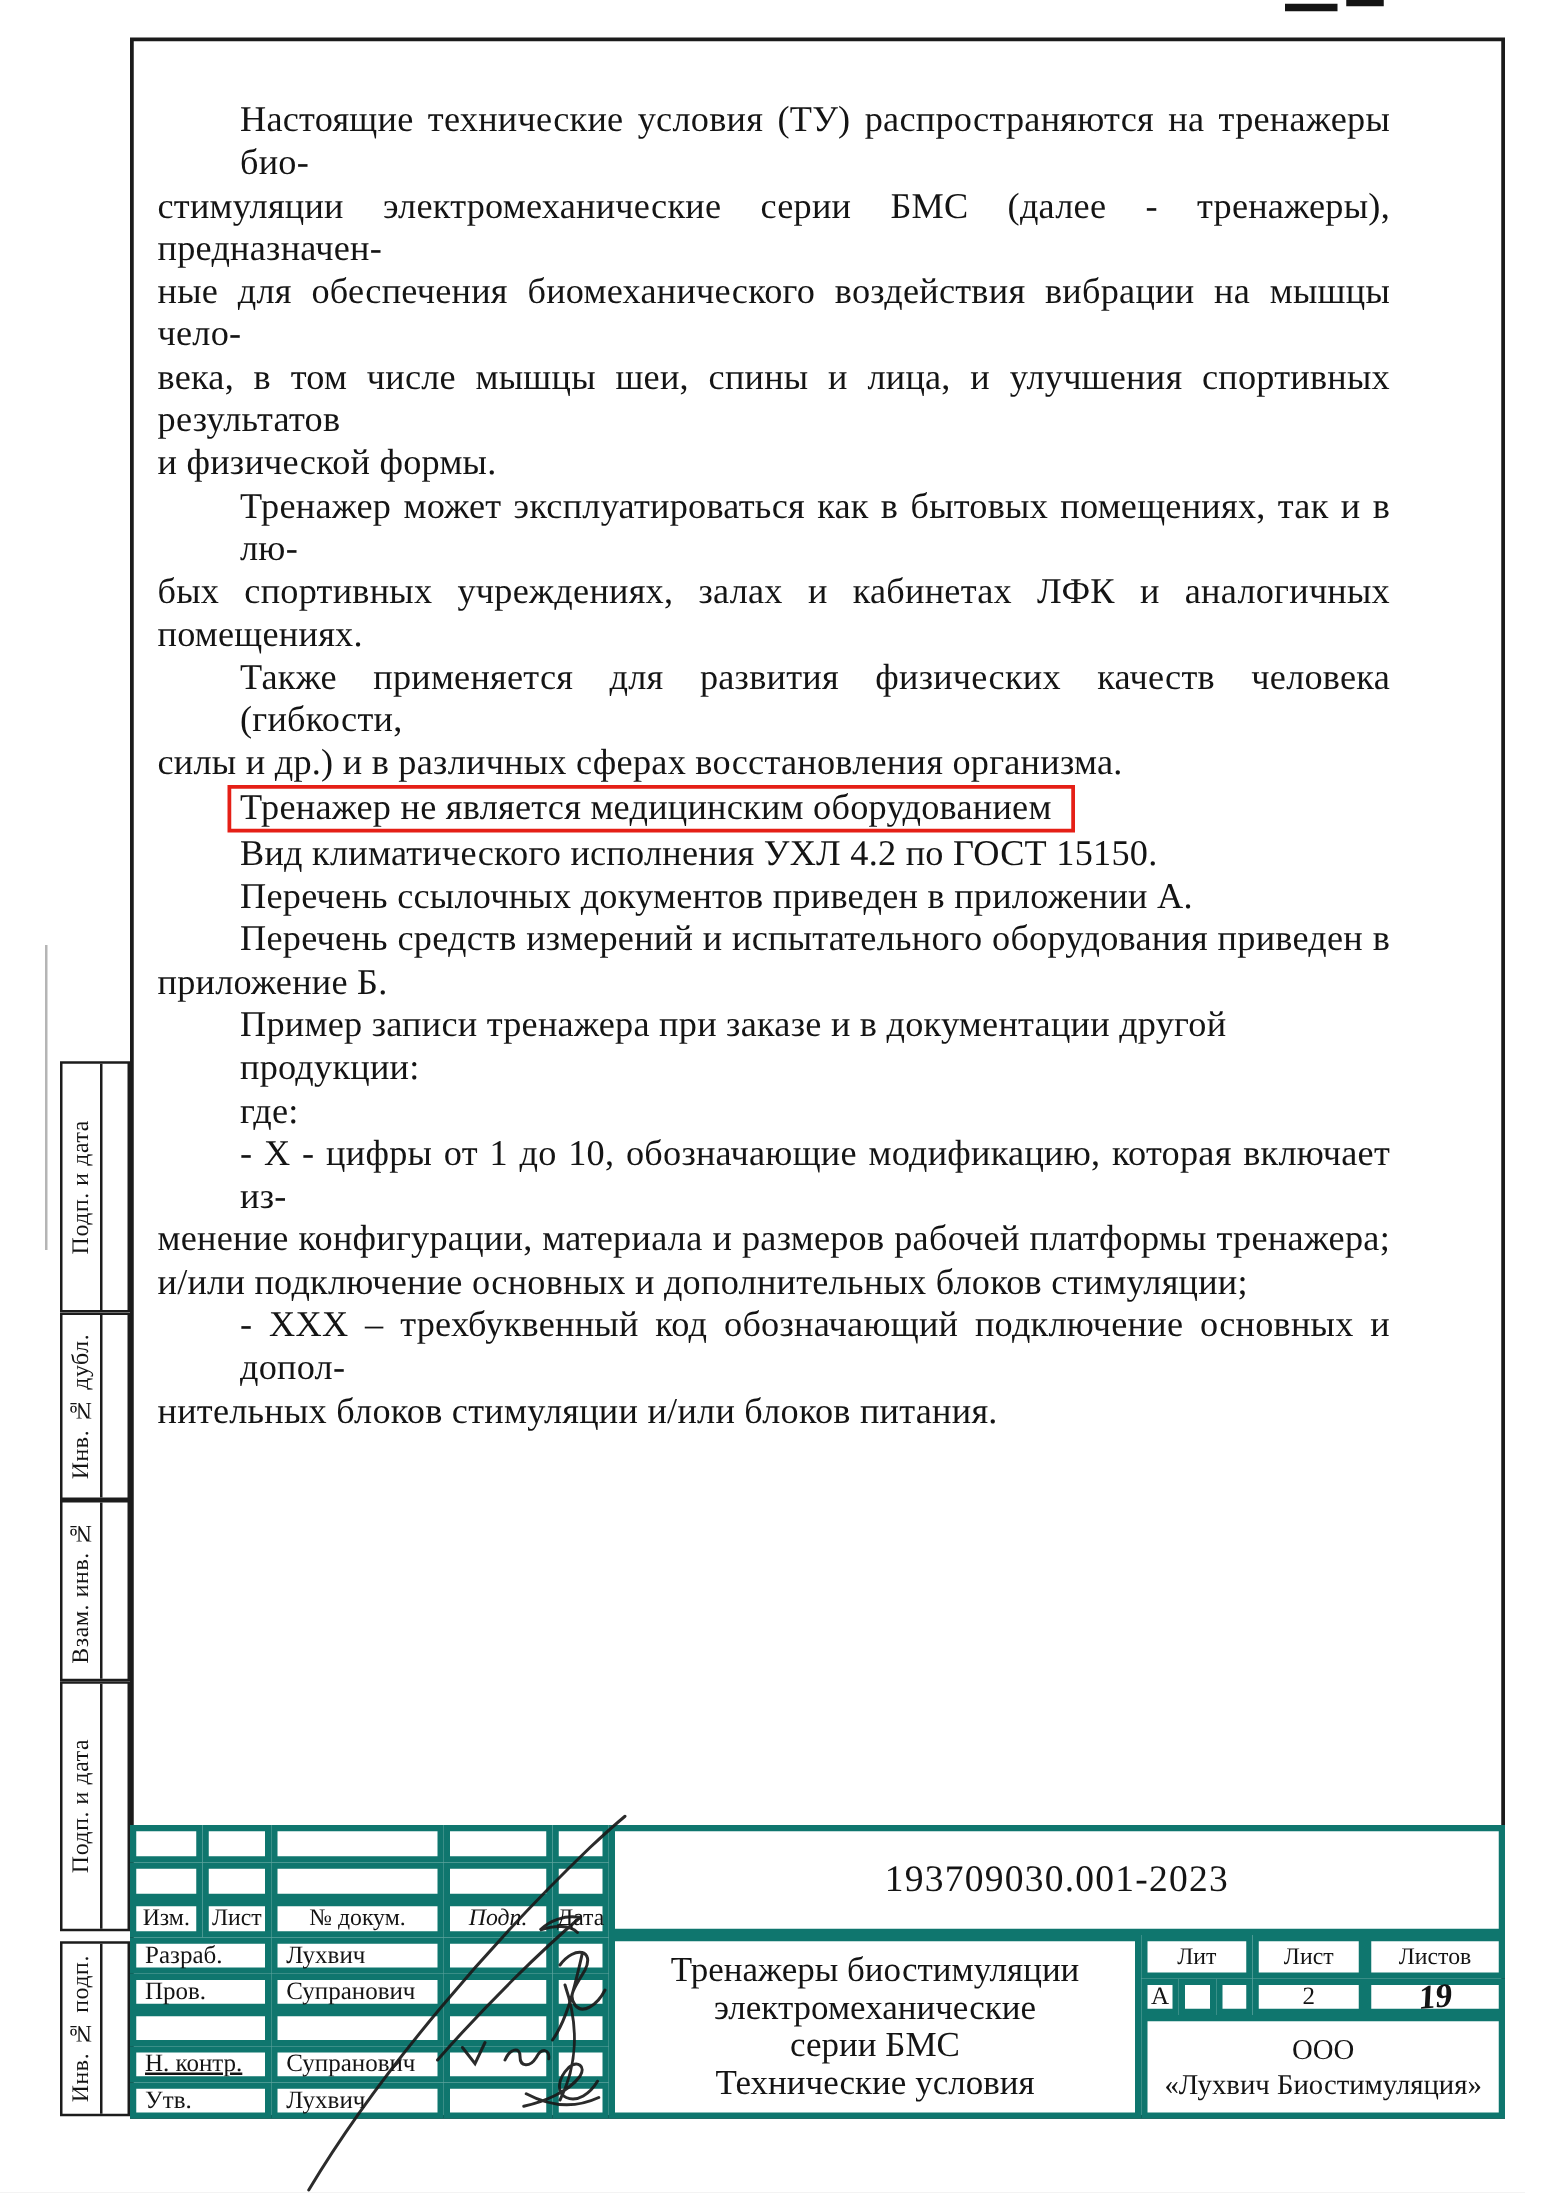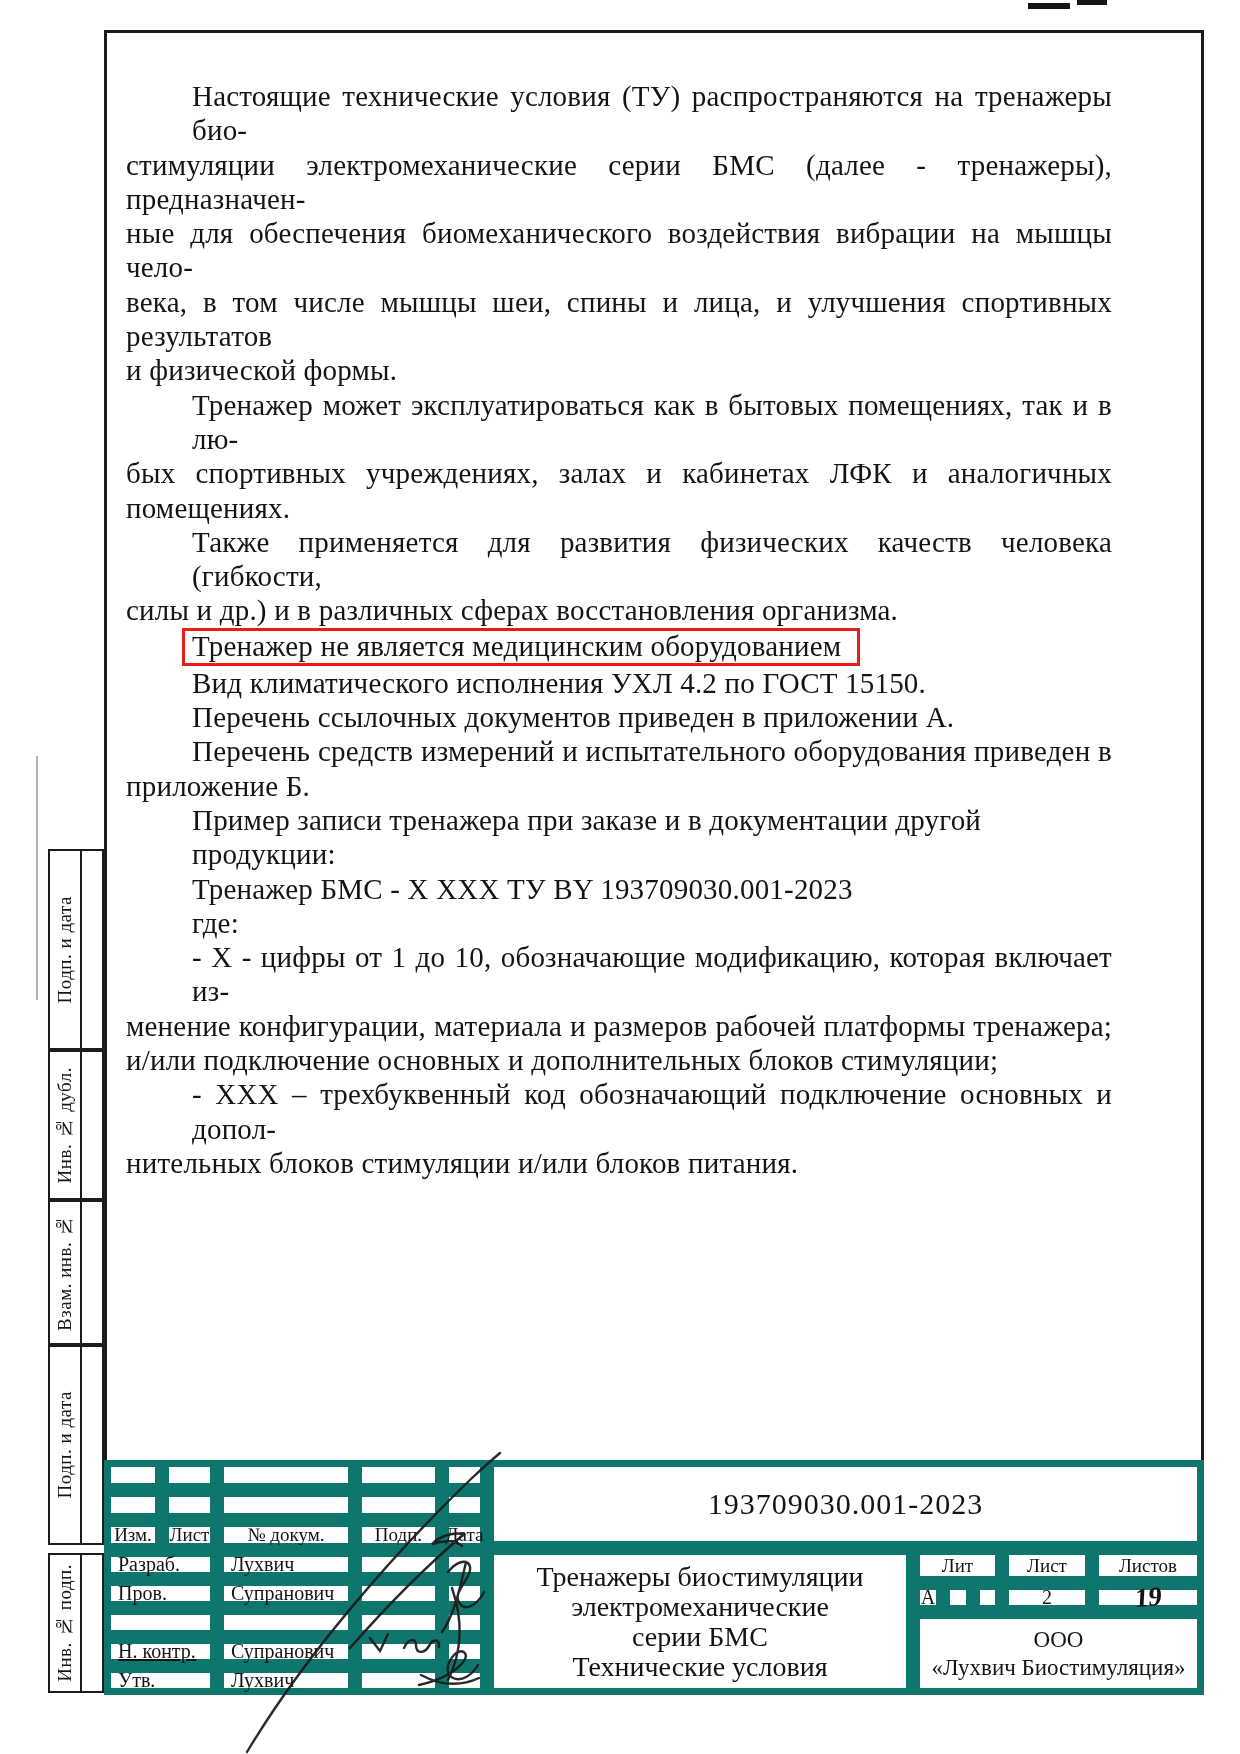--- a/index.html
+++ b/index.html
@@ -33,21 +33,21 @@
   .sb-label{
     position:absolute;left:0;top:0;bottom:0;width:30px;
     border-right:2px solid #1c1c1c;display:flex;align-items:center;justify-content:center;
   }
   .sb-label span{
     writing-mode:vertical-rl;transform:rotate(180deg);
     font-size:19px;white-space:nowrap;letter-spacing:.5px;
   }
   
   .cell{
-    position:absolute;border:7px solid #0f766e;box-sizing:border-box;
+    position:absolute;border:5px solid #0f766e;box-sizing:border-box;
     display:flex;align-items:center;justify-content:center;
     font-size:19px;background:transparent;overflow:visible;
   }
   .cell.lft{justify-content:flex-start;padding-left:7px;}
   .doc-number{font-size:30px;letter-spacing:1px;}
   .doc-title{font-size:28px;line-height:30px;text-align:center;}
   .company{font-size:23px;line-height:28px;text-align:center;}
   .hand{
     font-weight:bold;font-size:27px;
     transform:rotate(-5deg) skewX(-8deg);
@@ -78,21 +78,20 @@
       <div class="tline i j">Тренажер может эксплуатироваться как в бытовых помещениях, так и в лю-</div>
       <div class="tline j">бых спортивных учреждениях, залах и кабинетах ЛФК и аналогичных помещениях.</div>
       <div class="tline i j">Также применяется для развития физических качеств человека (гибкости,</div>
       <div class="tline">силы и др.) и в различных сферах восстановления организма.</div>
       <div class="tline i"><span class="rbox" style="border-color: rgb(229, 31, 22);">Тренажер не является медицинским оборудованием</span></div>
       <div class="tline i">Вид климатического исполнения УХЛ 4.2 по ГОСТ 15150.</div>
       <div class="tline i">Перечень ссылочных документов приведен в приложении А.</div>
       <div class="tline i j">Перечень средств измерений и испытательного оборудования приведен в</div>
       <div class="tline">приложение Б.</div>
       <div class="tline i">Пример записи тренажера при заказе и в документации другой продукции:</div>
-      <div class="tline i">Тренажер БМС - Х ХХХ ТУ BY 193709030.001-2023</div>
       <div class="tline i">где:</div>
       <div class="tline i j">- Х - цифры от 1 до 10, обозначающие модификацию, которая включает из-</div>
       <div class="tline j">менение конфигурации, материала и размеров рабочей платформы тренажера;</div>
       <div class="tline">и/или подключение основных и дополнительных блоков стимуляции;</div>
       <div class="tline i j">- ХХХ – трехбуквенный код обозначающий подключение основных и допол-</div>
       <div class="tline">нительных блоков стимуляции и/или блоков питания.</div>
     </div>
 
   <div class="sb" style="top:849px;height:201px;">
     <div class="sb-label">
@@ -127,21 +126,21 @@
   <div class="cell" style="left:442px;top:1460px;width:45px;height:30px;"></div>
   <div class="cell" style="left:104px;top:1490px;width:58px;height:30px;"></div>
   <div class="cell" style="left:162px;top:1490px;width:55px;height:30px;"></div>
   <div class="cell" style="left:217px;top:1490px;width:138px;height:30px;"></div>
   <div class="cell" style="left:355px;top:1490px;width:87px;height:30px;"></div>
   <div class="cell" style="left:442px;top:1490px;width:45px;height:30px;"></div>
 
   <div class="cell" style="left:104px;top:1520px;width:58px;height:30px;">Изм.</div>
   <div class="cell" style="left:162px;top:1520px;width:55px;height:30px;">Лист</div>
   <div class="cell" style="left:217px;top:1520px;width:138px;height:30px;">№ докум.</div>
-  <div class="cell" style="left:355px;top:1520px;width:87px;height:30px;">Подп.</div>
+  <div class="cell" style="left:355px;top:1520px;width:87px;height:30px;font-style:italic;">Подп.</div>
   <div class="cell" style="left:442px;top:1520px;width:45px;height:30px;">Дата</div>
 
   <div class="cell lft rolecell" style="left:104px;top:1550px;width:113px;height:29px;">Разраб.</div>
   <div class="cell lft rolecell" style="left:217px;top:1550px;width:138px;height:29px;">Лухвич</div>
   <div class="cell" style="left:355px;top:1550px;width:87px;height:29px;"></div>
   <div class="cell" style="left:442px;top:1550px;width:45px;height:29px;"></div>
 
   <div class="cell lft rolecell" style="left:104px;top:1579px;width:113px;height:29px;">Пров.</div>
   <div class="cell lft rolecell" style="left:217px;top:1579px;width:138px;height:29px;">Супранович</div>
   <div class="cell" style="left:355px;top:1579px;width:87px;height:29px;"></div>

